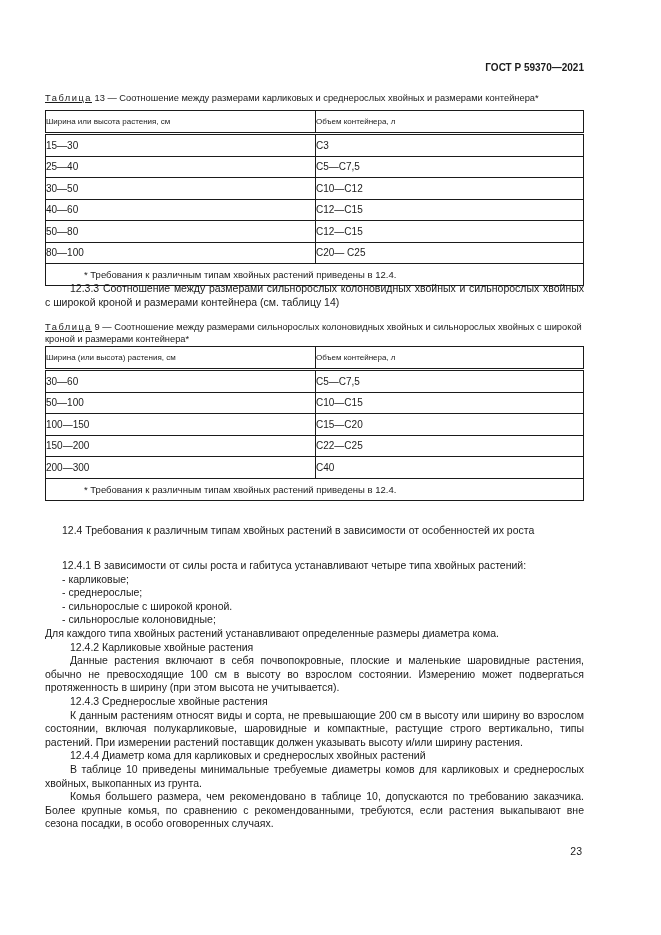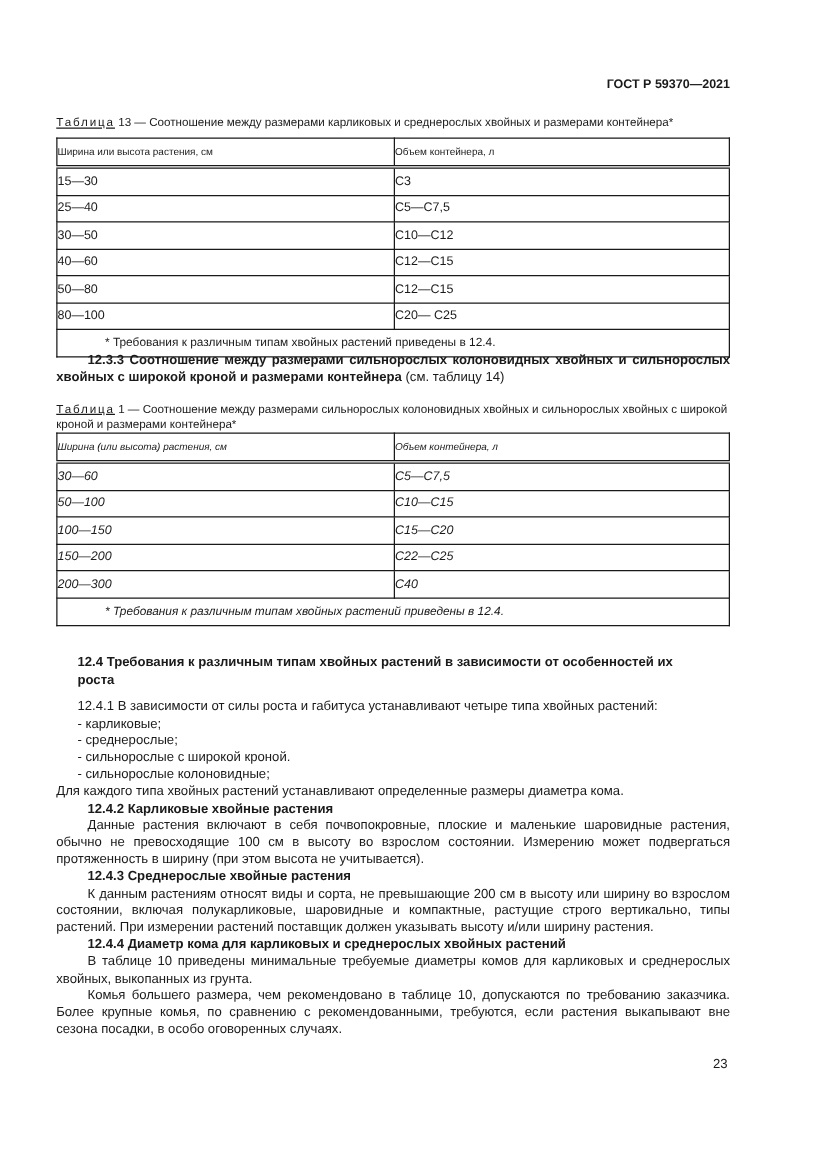--- a/index.html
+++ b/index.html
@@ -7,21 +7,21 @@
          font-family: "Liberation Sans", sans-serif; color: #1a1a1a; }
   .page-header { position: absolute; top: 62px; right: 77px; font-weight: bold; font-size: 10px; }
   .caption { position: absolute; left: 45px; font-size: 9.3px; line-height: 12px; width: 545px; }
   .caption .lbl { letter-spacing: 1.5px; text-decoration: underline; }
   table.gt { position: absolute; left: 45px; width: 539px; border-collapse: collapse; font-size: 10px; }
   table.gt td, table.gt th { border: 1px solid #1a1a1a; text-align: left; padding: 0; height: 20.5px; font-weight: normal; }
   table.gt th { font-size: 8px; height: 21px; border-bottom: 3px double #1a1a1a; }
   table.gt td.note { text-align: left; padding-left: 38px; font-size: 9.5px; height: 21px; }
   table.gt col.c1 { width: 270px; }
   .block { position: absolute; left: 62px; width: 522px; font-size: 10.5px; line-height: 13.5px; }
-  .bold { font-weight: bold; }
+  .bold { font-weight: normal; }
   .para { position: absolute; left: 62px; width: 522px; font-size: 10.5px; line-height: 13.6px; text-align: justify; }
   .indent { text-indent: 25px; }
   .pagenum { position: absolute; top: 845px; right: 79px; font-size: 10.5px; }
   p { margin: 0; }
 </style>
 </head>
 <body>
 
 <div class="page-header">ГОСТ Р 59370—2021</div>
 
@@ -67,24 +67,24 @@
         <td class="note" colspan="2">* Требования к различным типам хвойных растений приведены в 12.4.</td>
       </tr>
 </tbody>
   </table>
 
 <div class="block" style="top:282px; text-indent:25px; left:45px; width:539px; text-align:justify;">
   <span class="bold">12.3.3 Соотношение между размерами сильнорослых колоновидных хвойных и сильнорослых хвойных с широкой кроной и размерами контейнера</span><span> (см. таблицу 14)</span>
 </div>
 
 <div class="caption" style="top:321px;">
-  <span class="lbl">Таблица</span><span> 1 — Соотношение между размерами сильнорослых колоновидных хвойных и сильнорослых хвойных с широкой кроной и размерами контейнера*</span>
+  <span class="lbl">Таблица</span><span> 9 — Соотношение между размерами сильнорослых колоновидных хвойных и сильнорослых хвойных с широкой кроной и размерами контейнера*</span>
 </div>
 
-<table class="gt" style="top:346px;font-style:italic;">
+<table class="gt" style="top:346px;">
   <colgroup>
       <col class="c1">
       <col>
     </colgroup>
   <tbody>
       <tr>
     <th>Ширина (или высота) растения, см</th>
     <th>Объем контейнера, л</th>
   </tr>
   <tr>

